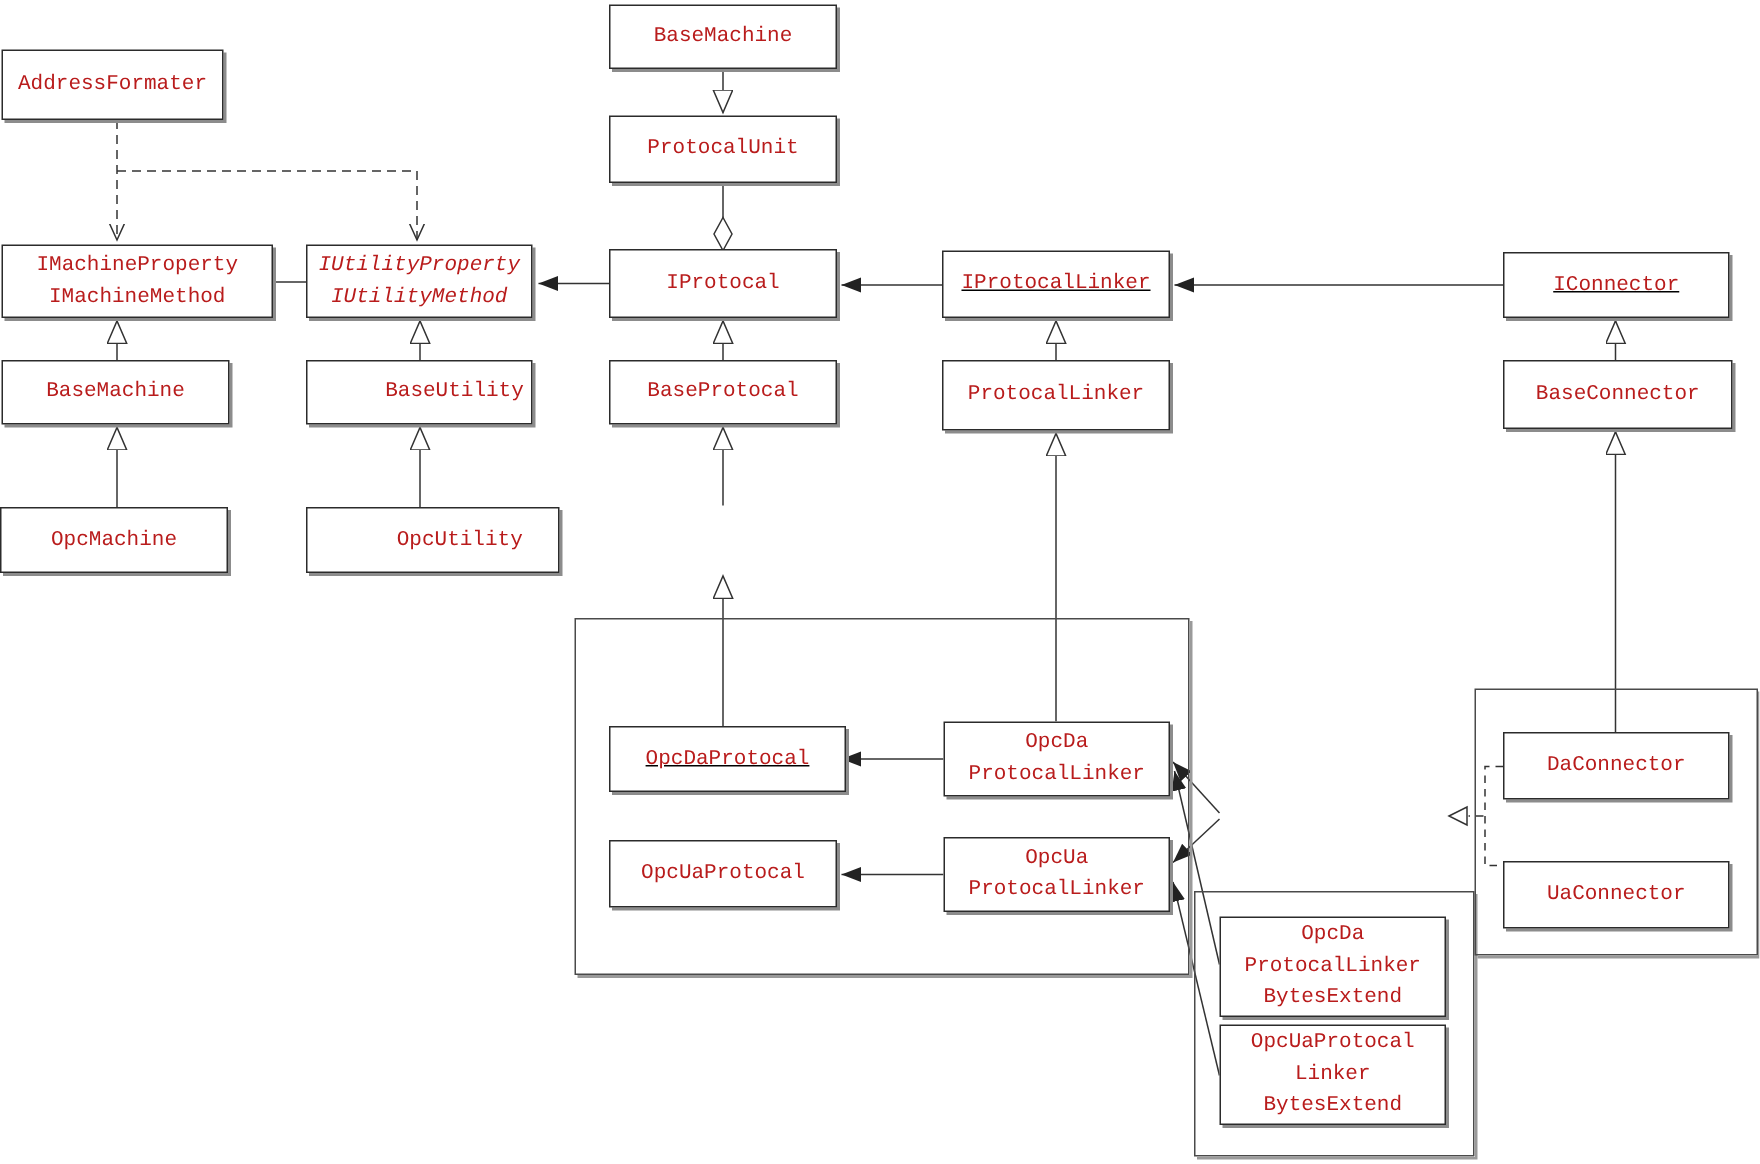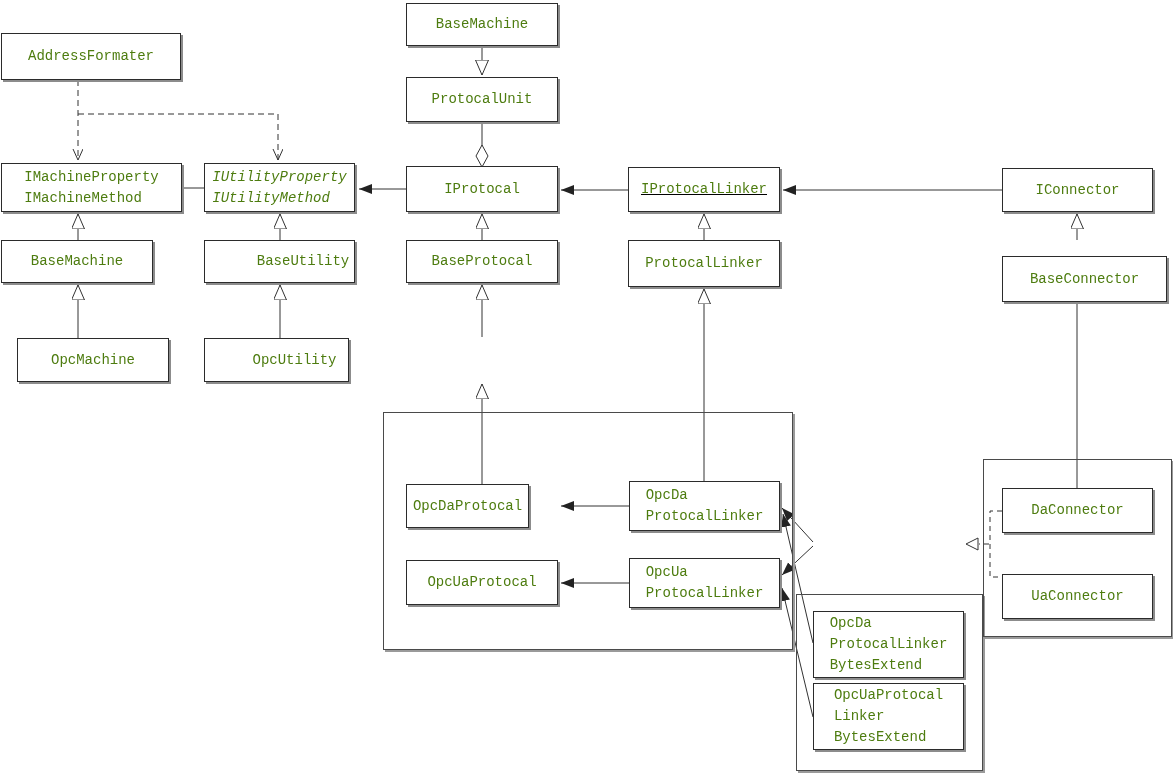--- a/index.html
+++ b/index.html
@@ -11,21 +11,21 @@
   .container-box{
     position:absolute;box-sizing:border-box;background:transparent;
     border:1px solid #4a4a4a;box-shadow:2px 2px 0 0 #9a9a9a;
   }
   .node{
     position:absolute;box-sizing:border-box;background:#ffffff;
     border:1px solid #2b2b2b;box-shadow:2px 2px 0 0 #8c8c8c;
     display:flex;align-items:center;justify-content:center;
   }
   .node .lbl{
-    white-space:pre-line;color:#4d7c0f;
+    white-space:pre-line;text-align:center;color:#b91c1c;
     font-size:14px;line-height:21px;letter-spacing:0px;
   }
 </style>
 </head>
 <body>
 
 <div id="stage">
 
   <svg id="wires" width="1173" height="776" viewBox="0 0 1173 776" xmlns="http://www.w3.org/2000/svg">
     <defs>
@@ -78,79 +78,79 @@
       <path d="M1002,511 L990,511 L990,577 L1002,577" stroke-dasharray="5,4"></path>
       <path d="M989,544 L979,544" stroke-dasharray="5,4"></path>
       <polygon points="966,544 978,538 978,550" fill="#ffffff" stroke="#333333"></polygon>
     </g>
   </svg>
 
   <div class="container-box" style="left:383px;top:412px;width:410px;height:238px;"></div>
   <div class="container-box" style="left:796px;top:594px;width:187px;height:177px;"></div>
   <div class="container-box" style="left:983px;top:459px;width:189px;height:178px;"></div>
 
-  <div class="node" style="left:1px;top:33px;width:180px;height:47px;">
+  <div class="node" style="left:1px;top:33px;width:148px;height:47px;">
     <span class="lbl">AddressFormater</span>
   </div>
   <div class="node" style="left:1px;top:163px;width:181px;height:49px;">
     <span class="lbl">IMachineProperty
 IMachineMethod</span>
   </div>
   <div class="node" style="left:204px;top:163px;width:151px;height:49px;font-style:italic;">
     <span class="lbl">IUtilityProperty
 IUtilityMethod</span>
   </div>
   <div class="node" style="left:1px;top:240px;width:152px;height:43px;">
     <span class="lbl">BaseMachine</span>
   </div>
   <div class="node" style="left:204px;top:240px;width:151px;height:43px;padding-left:47px;">
     <span class="lbl">BaseUtility</span>
   </div>
-  <div class="node" style="left:17px;top:338px;width:152px;height:44px;">
+  <div class="node" style="left:0;top:338px;width:152px;height:44px;">
     <span class="lbl">OpcMachine</span>
   </div>
-  <div class="node" style="left:204px;top:338px;width:145px;height:44px;padding-left:36px;">
+  <div class="node" style="left:204px;top:338px;width:169px;height:44px;padding-left:36px;">
     <span class="lbl">OpcUtility</span>
   </div>
   <div class="node" style="left:406px;top:3px;width:152px;height:43px;">
     <span class="lbl">BaseMachine</span>
   </div>
   <div class="node" style="left:406px;top:77px;width:152px;height:45px;">
     <span class="lbl">ProtocalUnit</span>
   </div>
   <div class="node" style="left:406px;top:240px;width:152px;height:43px;">
     <span class="lbl">BaseProtocal</span>
   </div>
   <div class="node" style="left:406px;top:166px;width:152px;height:46px;">
     <span class="lbl">IProtocal</span>
   </div>
   <div class="node" style="left:628px;top:167px;width:152px;height:45px;text-decoration:underline;">
     <span class="lbl">IProtocalLinker</span>
   </div>
   <div class="node" style="left:628px;top:240px;width:152px;height:47px;">
     <span class="lbl">ProtocalLinker</span>
   </div>
-  <div class="node" style="left:406px;top:484px;width:123px;height:44px;">
+  <div class="node" style="left:406px;top:484px;width:158px;height:44px;text-decoration:underline;">
     <span class="lbl">OpcDaProtocal</span>
   </div>
   <div class="node" style="left:406px;top:560px;width:152px;height:45px;">
     <span class="lbl">OpcUaProtocal</span>
   </div>
   <div class="node" style="left:629px;top:481px;width:151px;height:50px;">
     <span class="lbl">OpcDa
 ProtocalLinker</span>
   </div>
   <div class="node" style="left:629px;top:558px;width:151px;height:50px;">
     <span class="lbl">OpcUa
 ProtocalLinker</span>
   </div>
-  <div class="node" style="left:1002px;top:168px;width:151px;height:44px;">
+  <div class="node" style="left:1002px;top:168px;width:151px;height:44px;text-decoration:underline;">
     <span class="lbl">IConnector</span>
   </div>
-  <div class="node" style="left:1002px;top:256px;width:165px;height:46px;">
+  <div class="node" style="left:1002px;top:240px;width:153px;height:46px;">
     <span class="lbl">BaseConnector</span>
   </div>
   <div class="node" style="left:1002px;top:488px;width:151px;height:45px;">
     <span class="lbl">DaConnector</span>
   </div>
   <div class="node" style="left:1002px;top:554px;width:151px;height:45px;margin-top:20px;">
     <span class="lbl">UaConnector</span>
   </div>
   <div class="node" style="left:813px;top:611px;width:151px;height:67px;">
     <span class="lbl">OpcDa

